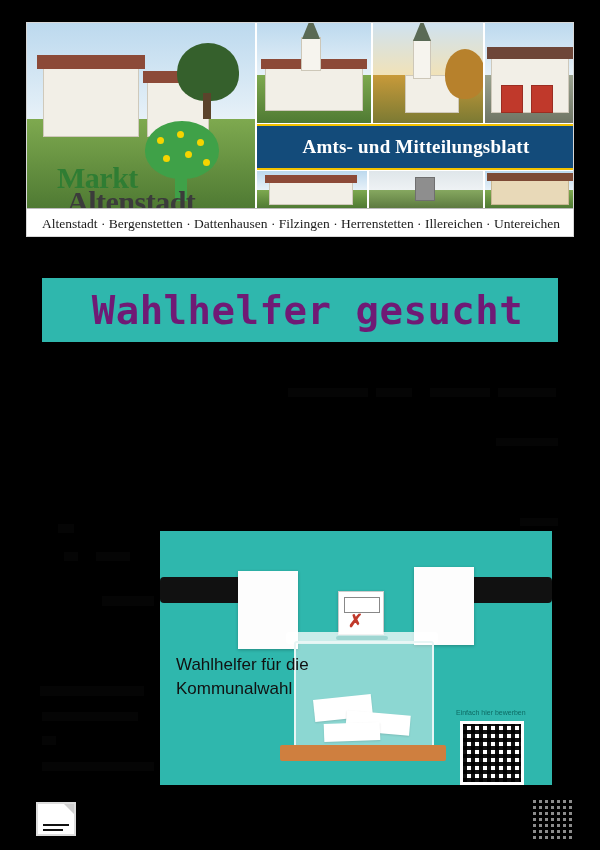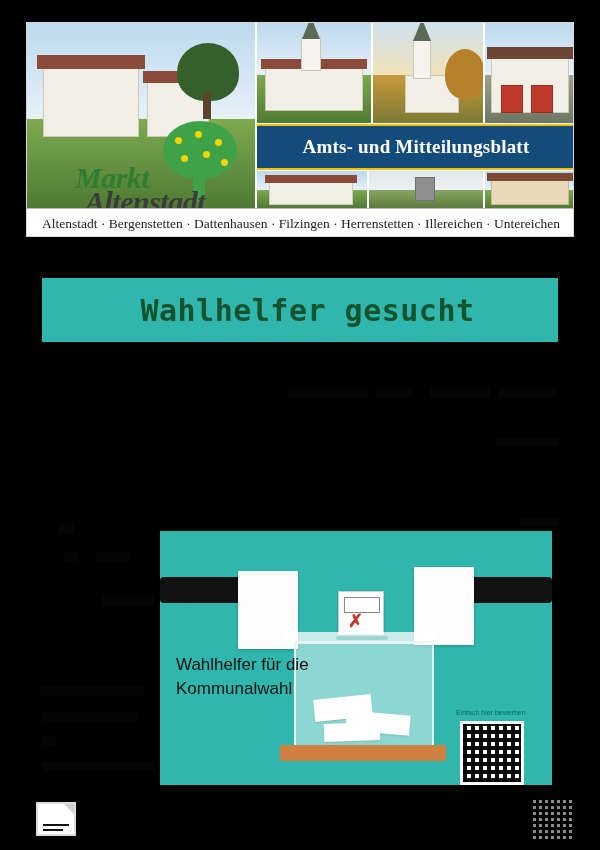--- a/index.html
+++ b/index.html
@@ -114,25 +114,24 @@
     font-weight: bold;
     font-size: 19px;
     letter-spacing: 0.2px;
     border-top: 2px solid #f2c200;
     border-bottom: 2px solid #f2c200;
     box-sizing: border-box;
   }
 
   .logo {
     position: absolute;
-    left: 42px;
+    left: 24px;
     top: 96px;
     width: 200px;
     height: 92px;
-    font-style: italic;
   }
   .logo-markt {
     position: absolute;
     left: 6px; top: 42px;
     font-family: "Liberation Serif", serif;
     font-size: 30px;
     font-weight: bold;
     color: #2f7d33;
     letter-spacing: -0.5px;
   }
@@ -189,23 +188,23 @@
     top: 278px;
     width: 516px;
     height: 64px;
     background: #2fb7ad;
     display: flex;
     align-items: center;
     justify-content: center;
   }
   .headline-bar .txt {
     font-family: "DejaVu Sans Mono", monospace;
-    font-size: 30px;
+    font-size: 39px;
     font-weight: bold;
-    color: #14532d;
+    color: #701a75;
     letter-spacing: 0.5px;
     margin-left: 15px;
   }
 
   
   .blk {
     position: absolute;
     background: #050505;
   }
 

